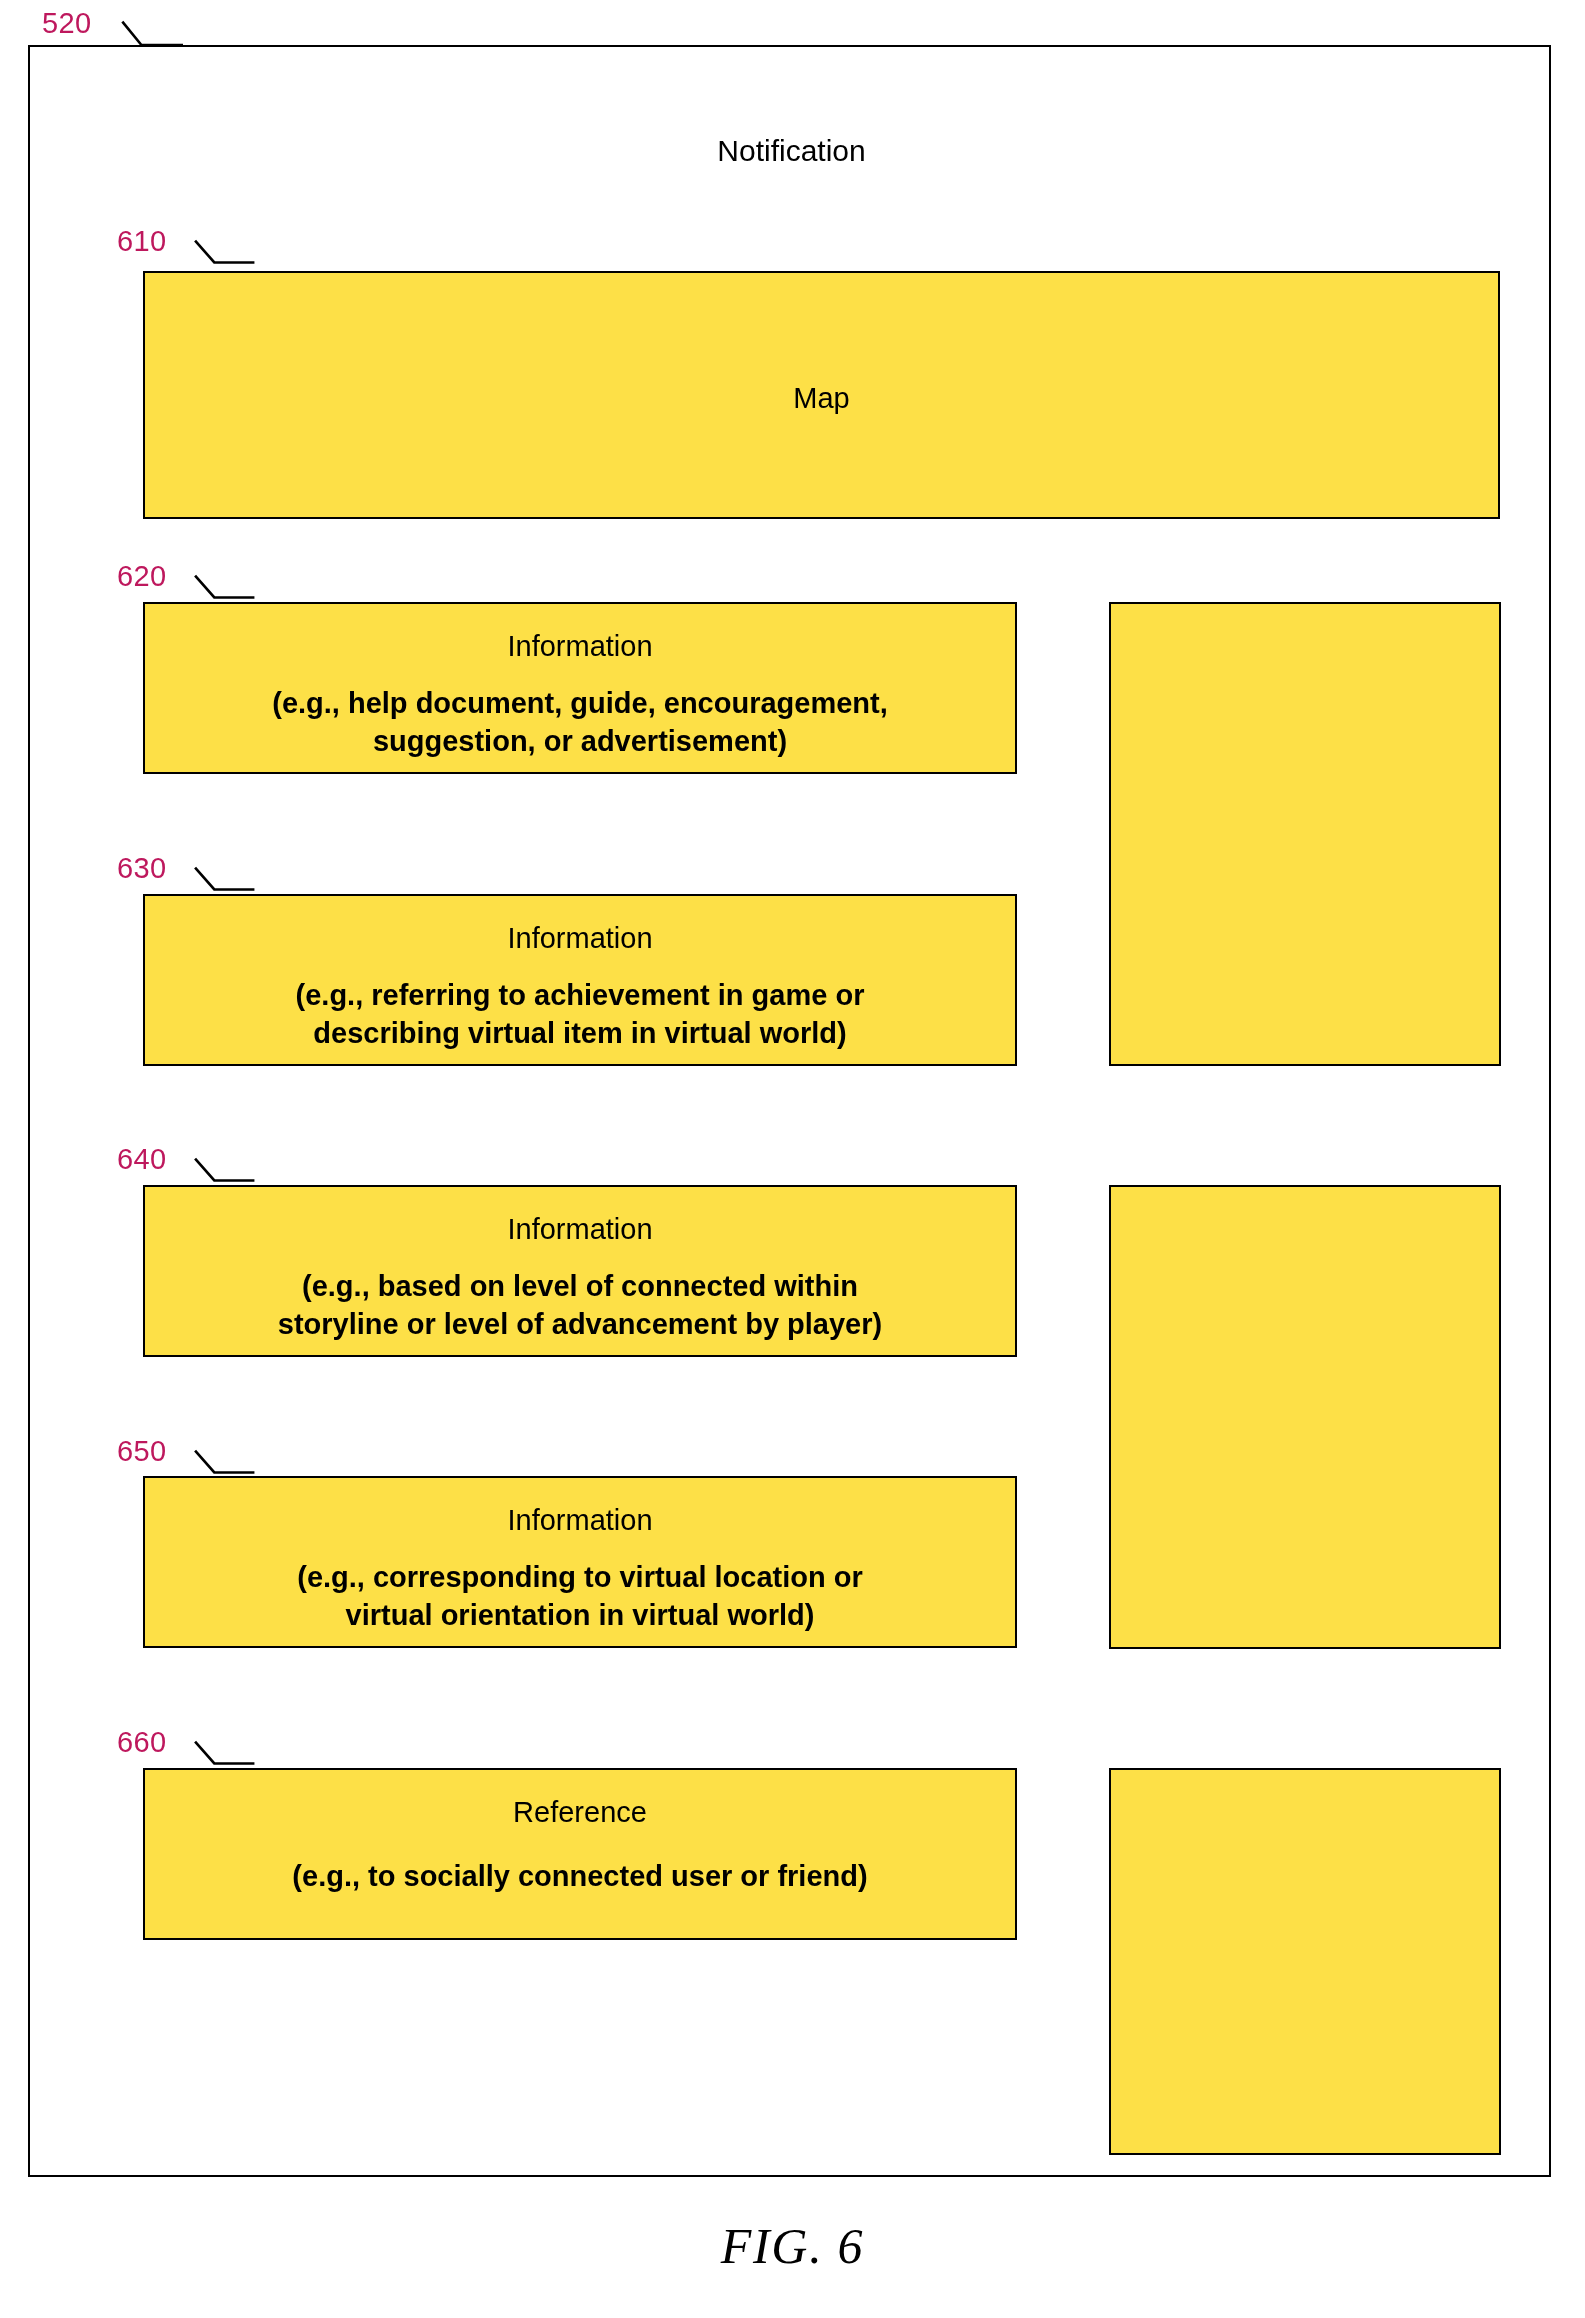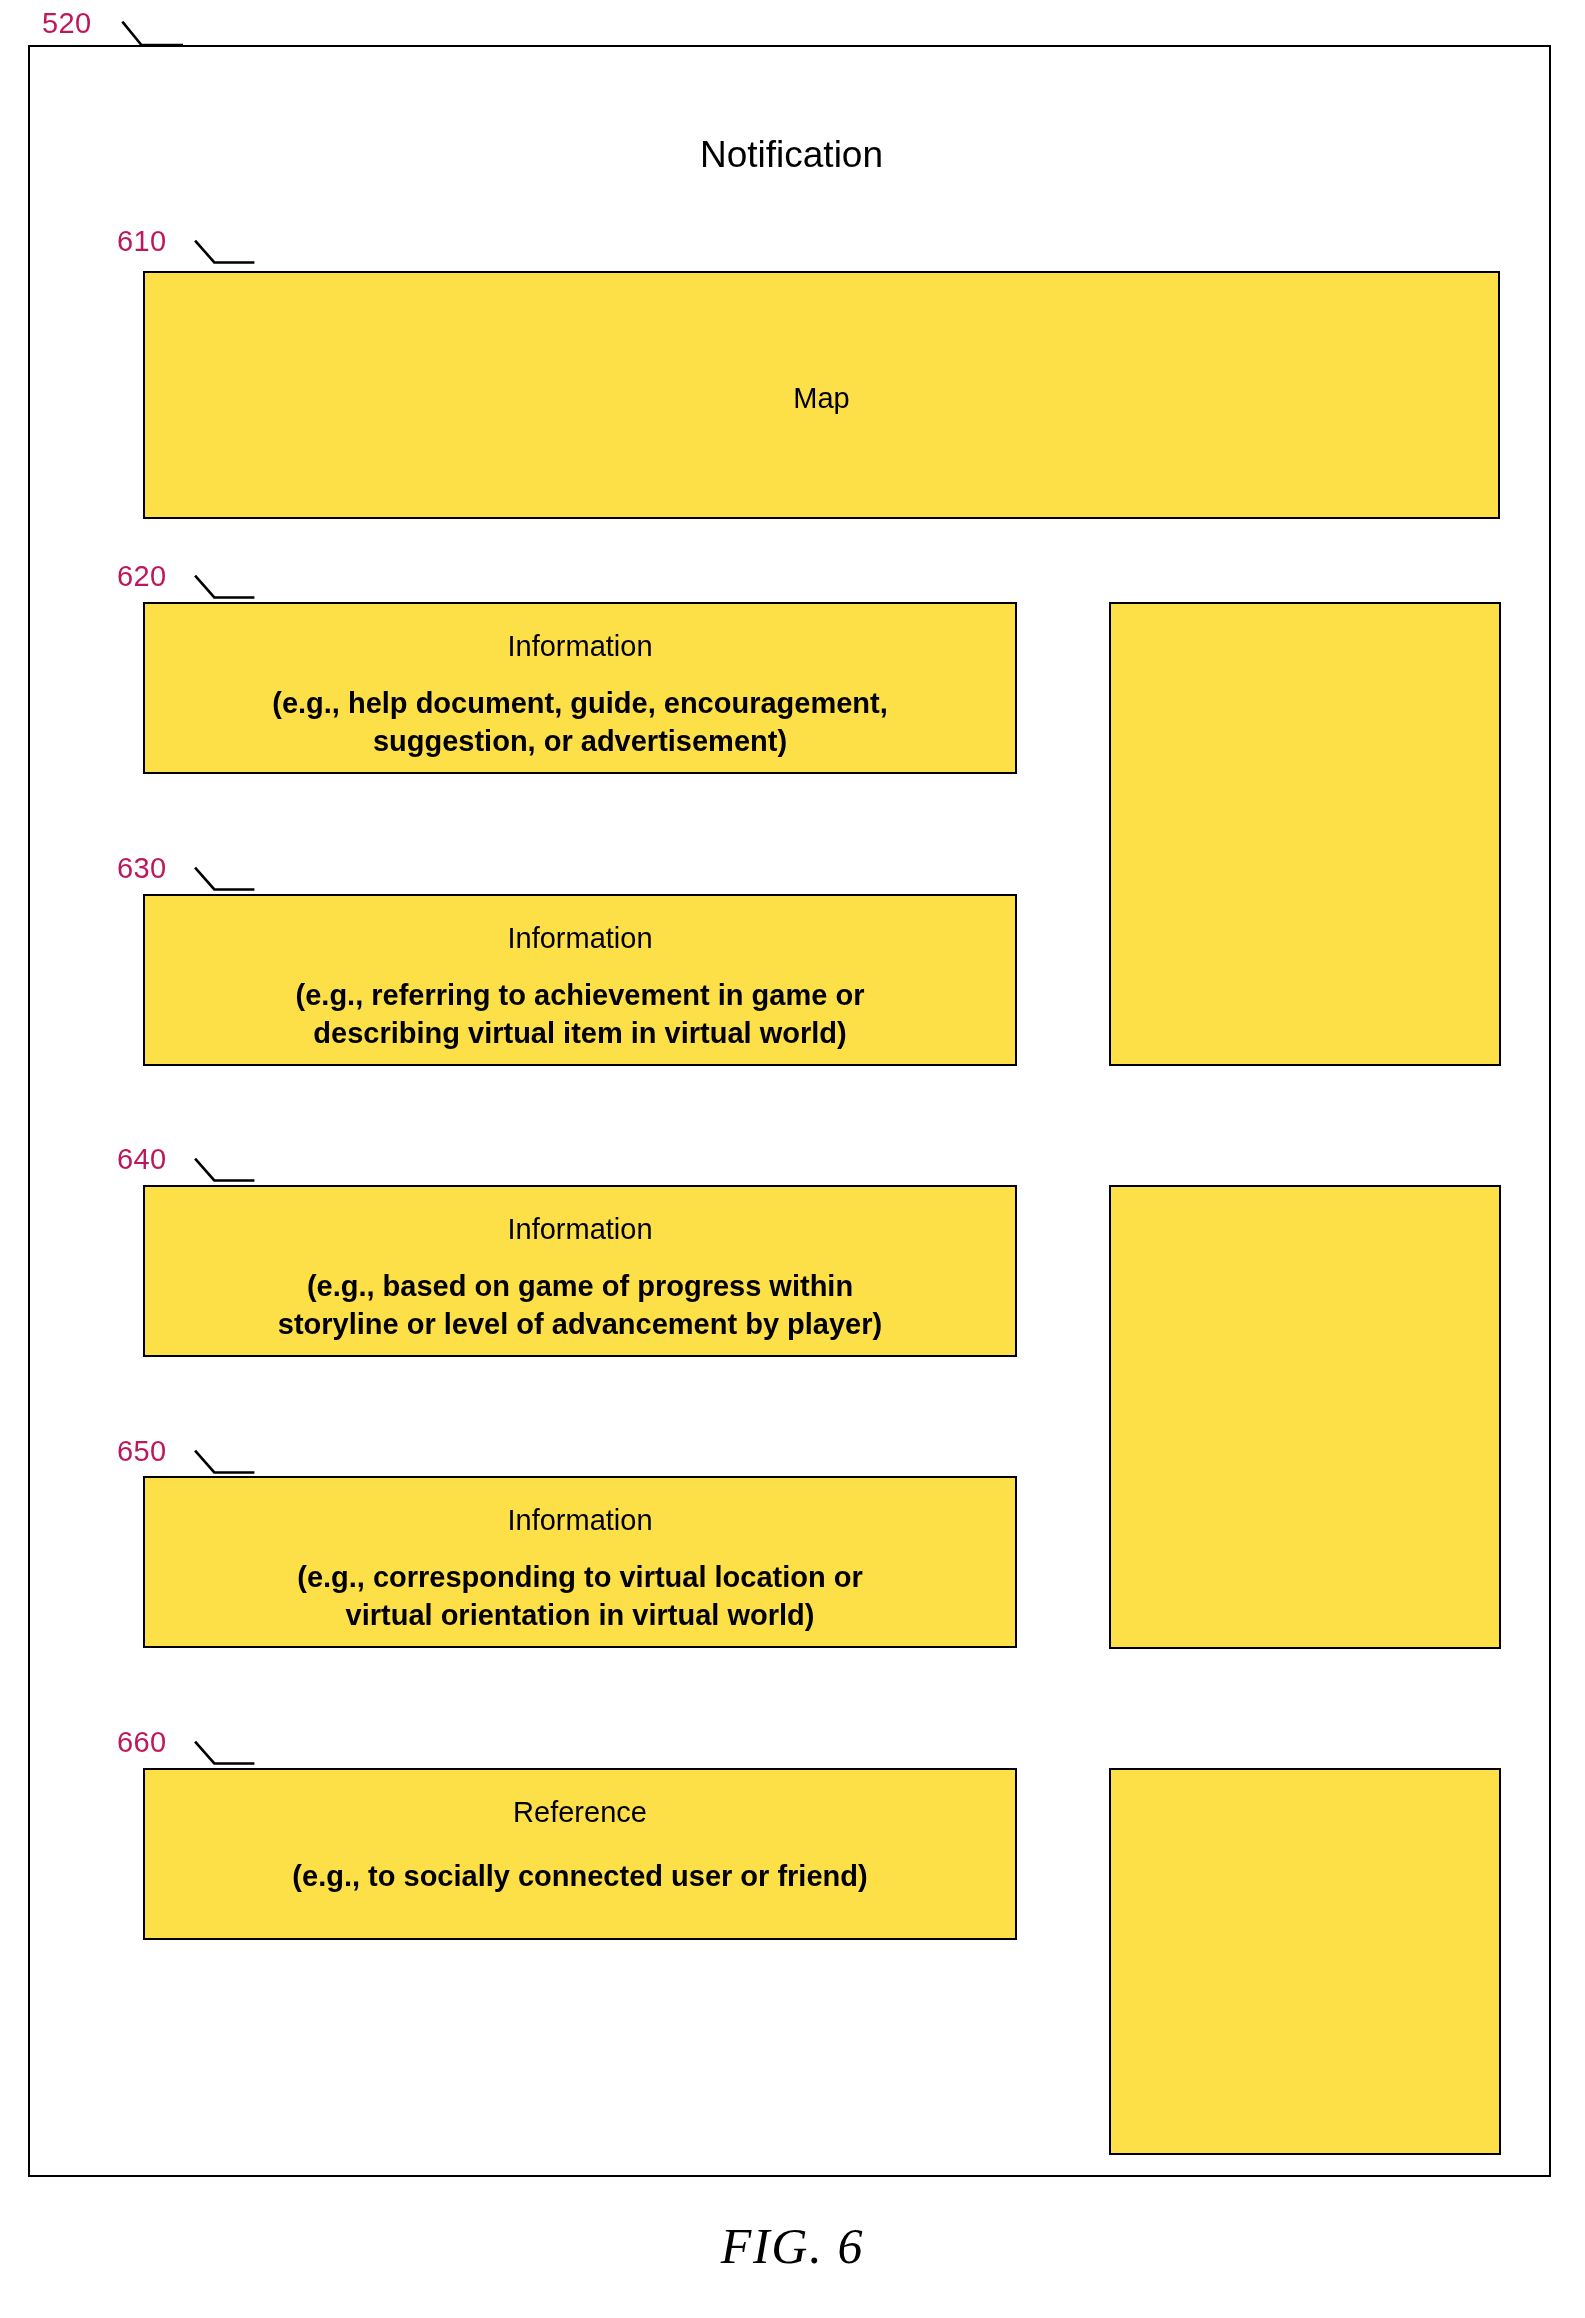--- a/index.html
+++ b/index.html
@@ -48,21 +48,21 @@
     overflow: visible;
   }
 
   
   .title-notification {
     position: absolute;
     left: 0;
     top: 87px;
     width: 1523px;
     text-align: center;
-    font-size: 37px;
+    font-size: 30px;
   }
 
   .box {
     position: absolute;
     border: 2.6px solid #000;
     box-sizing: border-box;
     background: #fde047;
   }
 
   .box-label {
@@ -165,21 +165,21 @@
       <div class="box-sub">(e.g., referring to achievement in game or</div>
       <div class="box-sub" style="top:118px;">describing virtual item in virtual world)</div>
     </div>
 
     <div class="ref" style="left:87px; top:1096px;">640</div>
     <svg class="ref-lead" style="left:165px; top:1109px;" width="70" height="48" viewBox="0 0 80 55">
       <path d="M0,3 L22,28 L68,28" fill="none" stroke="#000" stroke-width="3"></path>
     </svg>
     <div class="box info-box" style="top:1138px; height:172px;">
       <div class="box-label">Information</div>
-      <div class="box-sub">(e.g., based on game of progress within</div>
+      <div class="box-sub">(e.g., based on level of connected within</div>
       <div class="box-sub" style="top:118px;">storyline or level of advancement by player)</div>
     </div>
 
     <div class="ref" style="left:87px; top:1388px;">650</div>
     <svg class="ref-lead" style="left:165px; top:1401px;" width="70" height="48" viewBox="0 0 80 55">
       <path d="M0,3 L22,28 L68,28" fill="none" stroke="#000" stroke-width="3"></path>
     </svg>
     <div class="box info-box" style="top:1429px; height:172px;">
       <div class="box-label">Information</div>
       <div class="box-sub" style="top:118px;">virtual orientation in virtual world)</div>

